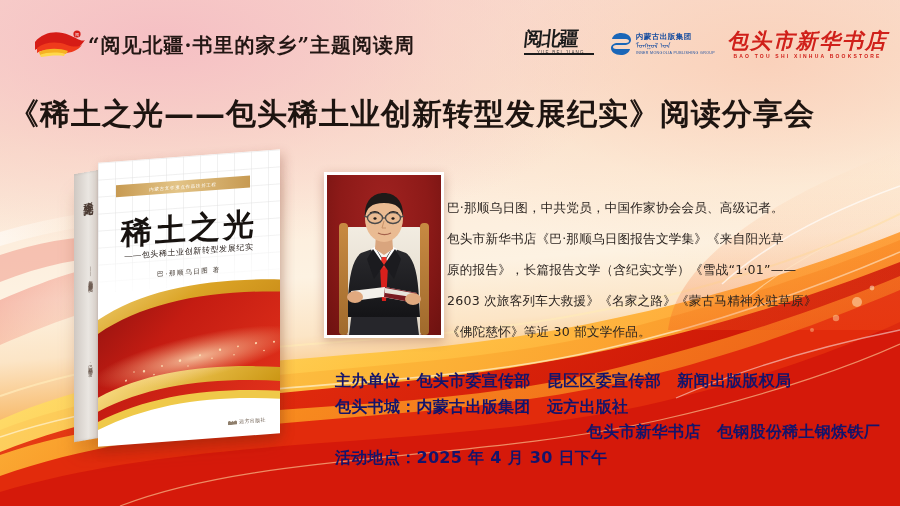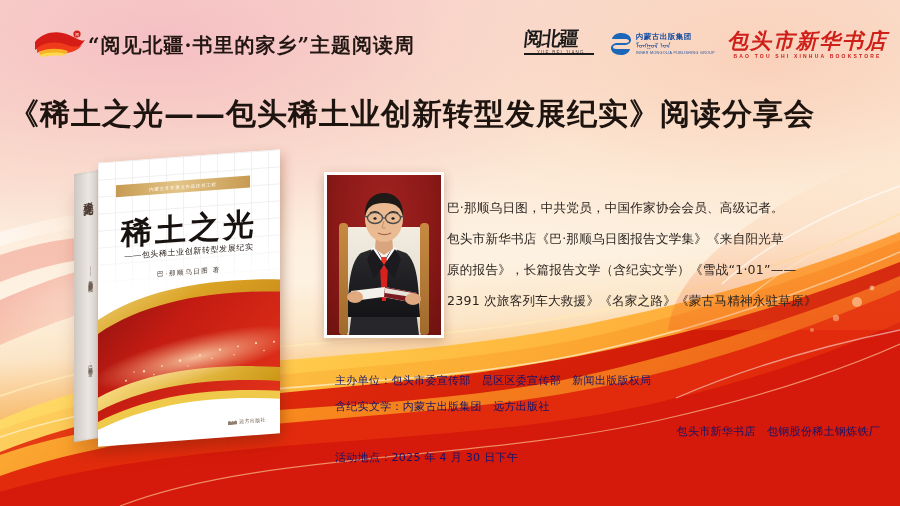--- a/index.html
+++ b/index.html
@@ -152,21 +152,21 @@
   .bio{
     position:absolute;left:447px;top:176px;width:398px;
     font-family:"DejaVu Sans","Liberation Sans",sans-serif;
     font-size:12.6px;color:#2b2420;line-height:31px;letter-spacing:.2px;margin-top:16px;
   }
   .bio p{margin:0;}
 
   
   .info{
     position:absolute;left:335px;top:368px;width:545px;
-    font-size:11px;color:#14146b;line-height:25.5px;font-weight:normal;
+    font-size:16px;color:#14146b;line-height:25.5px;font-weight:bold;
     letter-spacing:.3px;
     font-family:"DejaVu Sans","Liberation Sans",sans-serif;
   }
   .info .row{white-space:nowrap;}
   .info .indent{padding-left:82px;text-align:right;}
 </style>
 </head>
 <body>
 
 <div id="poster">
@@ -425,29 +425,30 @@
         <ellipse cx="28" cy="122" rx="8" ry="6" fill="#e0a97f"></ellipse>
         <ellipse cx="86" cy="124" rx="8" ry="6" fill="#e0a97f"></ellipse>
       </svg>
     </div>
   </div>
 
   <div class="bio">
     <p>巴·那顺乌日图，中共党员，中国作家协会会员、高级记者。</p>
     <p>包头市新华书店《巴·那顺乌日图报告文学集》《来自阳光草</p>
     <p>原的报告》，长篇报告文学（含纪实文学）《雪战“1·01”——</p>
-    <p>2391 次旅客列车大救援》《名家之路》《蒙古马精神永驻草原》</p>
+    <p>2603 次旅客列车大救援》《名家之路》《蒙古马精神永驻草原》</p>
+    <p>《佛陀慈怀》等近 30 部文学作品。</p>
   </div>
 
   <div class="info">
     <div class="row">
       <span>主办单位：</span><span>包头市委宣传部　昆区区委宣传部　新闻出版版权局</span>
     </div>
     <div class="row">
-      <span>含纪实文学：</span><span>内蒙古出版集团　远方出版社</span>
+      <span>包头书城：</span><span>内蒙古出版集团　远方出版社</span>
     </div>
     <div class="row indent">
       <span>包头市新华书店　包钢股份稀土钢炼铁厂</span>
     </div>
     <div class="row">
       <span>活动地点：</span><span>2025 年 4 月 30 日下午</span>
     </div>
   </div>
 
 </div>

